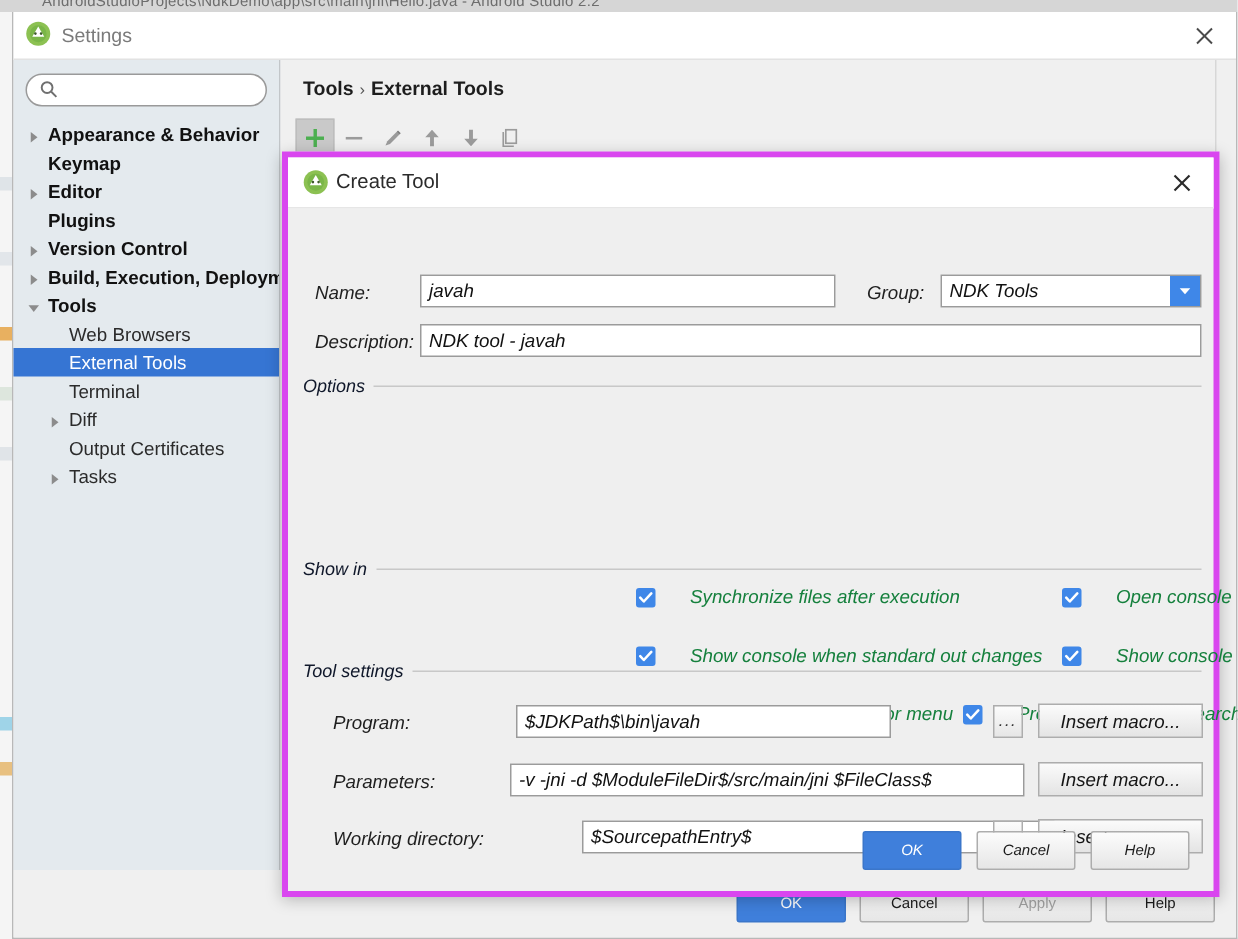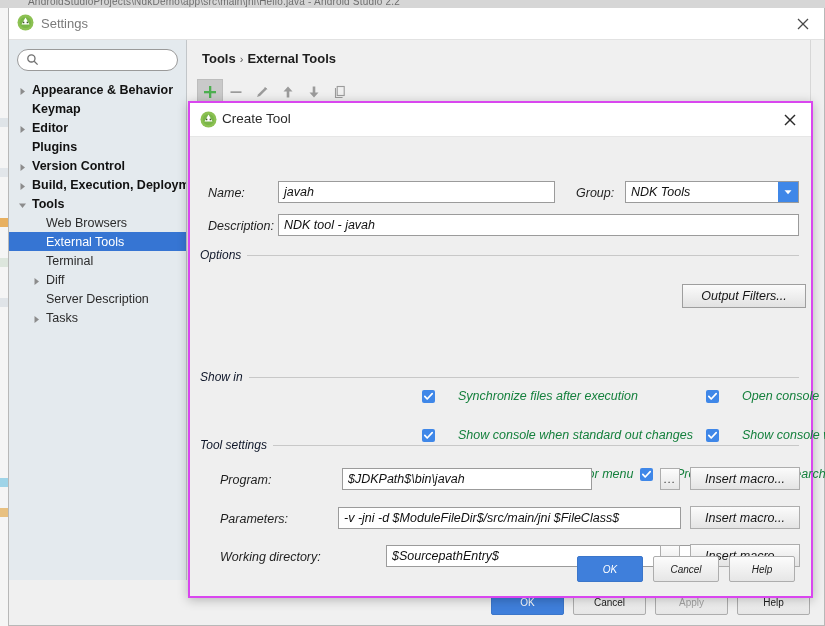--- a/index.html
+++ b/index.html
@@ -66,21 +66,21 @@
 
   .btn{height:25px;min-width:73px;padding:0 12px;font-size:10px;
     border:1px solid #adadad;border-radius:2px;background:linear-gradient(#fcfcfc,#e6e6e6);
     color:#1b1b1b;display:inline-flex;align-items:center;justify-content:center;
     font-family:"Liberation Sans",sans-serif;box-sizing:border-box;cursor:default;}
   .btn.primary{background:#3f7fdb;border-color:#3b76ca;color:#fff;}
   .btn.disabled{color:#a3a3a3;}
 
   
   #create-tool-dialog{position:absolute;left:188px;top:101px;width:625px;height:497px;
-    background:#efefef;border:2px solid #d946ef;box-sizing:border-box;
+    background:#efefef;border:4px solid #d946ef;box-sizing:border-box;
     box-shadow:0 2px 10px rgba(0,0,0,.25);}
   #dlg-titlebar{height:33px;background:#fff;position:relative;border-bottom:1px solid #e6e6e6;}
   #dlg-titlebar .appicon{position:absolute;left:10px;top:8px;}
   #dlg-title{position:absolute;left:32px;top:8px;font-size:13.5px;color:#2b2b2b;}
   #dlg-close{position:absolute;right:8px;top:6px;width:26px;height:22px;
     display:flex;align-items:center;justify-content:center;color:#333;font-size:15px;}
 
   #dlg-body{position:absolute;left:0;top:33px;right:0;bottom:0;font-style:italic;}
   .flabel{font-size:12.5px;color:#1f1f1f;}
   .tfield{background:#fff;border:1px solid #9b9b9b;height:22px;box-sizing:border-box;
@@ -233,21 +233,21 @@
         <div class="tree-row child">
           <span class="arrow">
             <svg width="9" height="9" viewBox="0 0 9 9">
                 <path d="M2.5 1 L7 4.5 L2.5 8 Z" fill="#8c8c8c"></path>
               </svg>
           </span>
           <span class="lbl">Diff</span>
         </div>
         <div class="tree-row child">
           <span class="arrow none"></span>
-          <span class="lbl">Server Description</span>
+          <span class="lbl">Output Certificates</span>
         </div>
         <div class="tree-row child">
           <span class="arrow">
             <svg width="9" height="9" viewBox="0 0 9 9">
                 <path d="M2.5 1 L7 4.5 L2.5 8 Z" fill="#8c8c8c"></path>
               </svg>
           </span>
           <span class="lbl">Tasks</span>
         </div>
       </div>
@@ -380,21 +380,20 @@
 
     <div class="cbrow" style="left:516px;top:292px;">
       <span class="cb">
         <svg width="11" height="11" viewBox="0 0 11 11">
             <path d="M1.8 5.4 L4.2 8 L9.2 2.6" fill="none" stroke="#fff" stroke-width="1.7" stroke-linecap="round" stroke-linejoin="round"></path>
           </svg>
       </span>
       <span class="cbtext">Show console when standard error changes</span>
     </div>
 
-    <div id="output-filters-btn" style="left:492px;top:148px;">Output Filters...</div>
 
     <div class="group-title" style="left:10px;top:234px;">Show in</div>
     <div class="group-line" style="left:54px;top:241px;width:555px;"></div>
 
     <div class="cbrow" style="left:235px;top:331px;">
       <span class="cb">
         <svg width="11" height="11" viewBox="0 0 11 11">
             <path d="M1.8 5.4 L4.2 8 L9.2 2.6" fill="none" stroke="#fff" stroke-width="1.7" stroke-linecap="round" stroke-linejoin="round"></path>
           </svg>
       </span>

